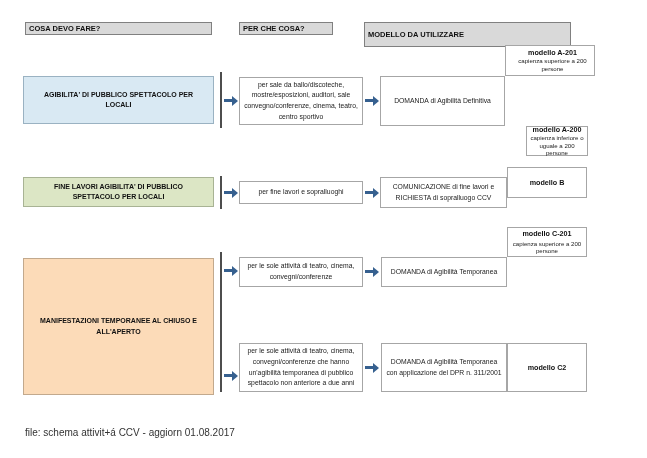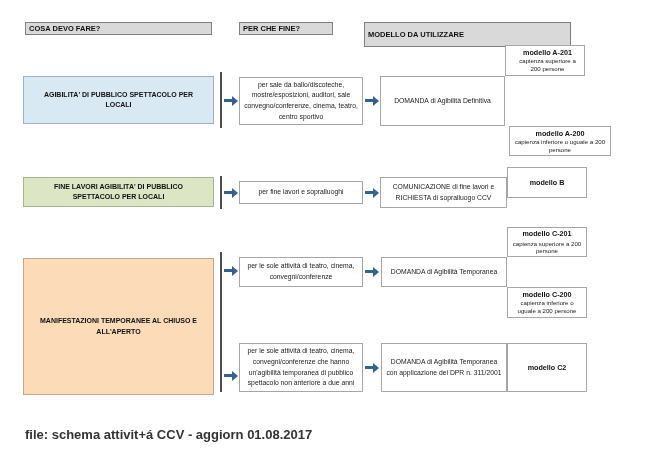--- a/index.html
+++ b/index.html
@@ -26,42 +26,42 @@
   .model .mnote { font-size:6.1px; color:#222; }
   .vline { position:absolute; width:2px; background:#4d4d4d; }
   .arrow { position:absolute; width:14px; height:11px; }
   .arrow::before {
     content:""; position:absolute; left:0; top:4px; width:9px; height:3px; background:#36608f;
   }
   .arrow::after {
     content:""; position:absolute; left:8px; top:0.5px; width:0; height:0;
     border-left:6px solid #36608f; border-top:5px solid transparent; border-bottom:5px solid transparent;
   }
-  .footer { position:absolute; left:25px; top:427px; font-size:13px; color:#333;font-weight:bold; }
+  .footer { position:absolute; left:25px; top:427px; font-size:10px; color:#333; }
 </style>
 </head>
 <body>
 
 <div class="canvas">
 
   <div class="hdr" style="left:25px; top:22px; width:187px; height:13px;">COSA DEVO FARE?</div>
-  <div class="hdr" style="left:239px; top:22px; width:94px; height:13px;">PER CHE FINE?</div>
+  <div class="hdr" style="left:239px; top:22px; width:94px; height:13px;">PER CHE COSA?</div>
   <div class="hdr" style="left:364px; top:22px; width:207px; height:25px;">MODELLO DA UTILIZZARE</div>
 
   <div class="box src src-blue" style="left:23px; top:76px; width:191px; height:48px;">AGIBILITA' DI PUBBLICO SPETTACOLO PER LOCALI</div>
   <div class="vline" style="left:220px; top:72px; height:56px;"></div>
   <div class="arrow" style="left:224px; top:95px;"></div>
   <div class="box mid" style="left:239px; top:77px; width:124px; height:48px;">per sale da ballo/discoteche, mostre/esposizioni, auditori, sale convegno/conferenze, cinema, teatro, centro sportivo</div>
   <div class="arrow" style="left:365px; top:95px;"></div>
   <div class="box act" style="left:380px; top:76px; width:125px; height:50px;">DOMANDA di Agibilità Definitiva</div>
-  <div class="box model" style="left:505px; top:45px; width:80px; height:31px;padding-left:8px;">
+  <div class="box model" style="left:505px; top:45px; width:90px; height:31px;padding-left:8px;">
     <span class="mname">modello A-201</span>
     <span class="mnote">capienza superiore a 200 persone</span>
   </div>
-  <div class="box model" style="left:509px; top:126px; width:102px; height:30px;">
+  <div class="box model" style="left:526px; top:126px; width:62px; height:30px;">
     <span class="mname">modello A-200</span>
     <span class="mnote">capienza inferiore o uguale a 200 persone</span>
   </div>
 
   <div class="box src src-green" style="left:23px; top:177px; width:191px; height:30px;">FINE LAVORI AGIBILITA' DI PUBBLICO SPETTACOLO PER LOCALI</div>
   <div class="vline" style="left:220px; top:176px; height:33px;"></div>
   <div class="arrow" style="left:224px; top:187px;"></div>
   <div class="box mid" style="left:239px; top:181px; width:124px; height:23px;">per fine lavori e sopralluoghi</div>
   <div class="arrow" style="left:365px; top:187px;"></div>
   <div class="box act" style="left:380px; top:177px; width:127px; height:31px;">COMUNICAZIONE di fine lavori e RICHIESTA di sopralluogo CCV</div>
@@ -73,24 +73,20 @@
   <div class="vline" style="left:220px; top:252px; height:140px;"></div>
 
   <div class="arrow" style="left:224px; top:265px;"></div>
   <div class="box mid" style="left:239px; top:257px; width:124px; height:30px;">per le sole attività di teatro, cinema, convegni/conferenze</div>
   <div class="arrow" style="left:365px; top:266px;"></div>
   <div class="box act" style="left:381px; top:257px; width:126px; height:30px;">DOMANDA di Agibilità Temporanea</div>
   <div class="box model" style="left:507px; top:227px; width:80px; height:30px;justify-content:space-between;">
     <span class="mname">modello C-201</span>
     <span class="mnote">capienza superiore a 200 persone</span>
   </div>
-  <div class="box model" style="left:507px; top:287px; width:80px; height:31px;">
-    <span class="mname">modello C-200</span>
-    <span class="mnote">capienza inferiore o uguale a 200 persone</span>
-  </div>
 
   <div class="arrow" style="left:224px; top:370px;"></div>
   <div class="box mid" style="left:239px; top:343px; width:124px; height:49px;">per le sole attività di teatro, cinema, convegni/conferenze che hanno un'agibilità temporanea di pubblico spettacolo non anteriore a due anni</div>
   <div class="arrow" style="left:365px; top:362px;"></div>
   <div class="box act" style="left:381px; top:343px; width:126px; height:49px;">DOMANDA di Agibilità Temporanea con applicazione del DPR n. 311/2001</div>
   <div class="box model" style="left:507px; top:343px; width:80px; height:49px;justify-content:center;">
     <span class="mname">modello C2</span>
   </div>
 
   <div class="footer">file: schema attivit+á CCV - aggiorn 01.08.2017</div>

